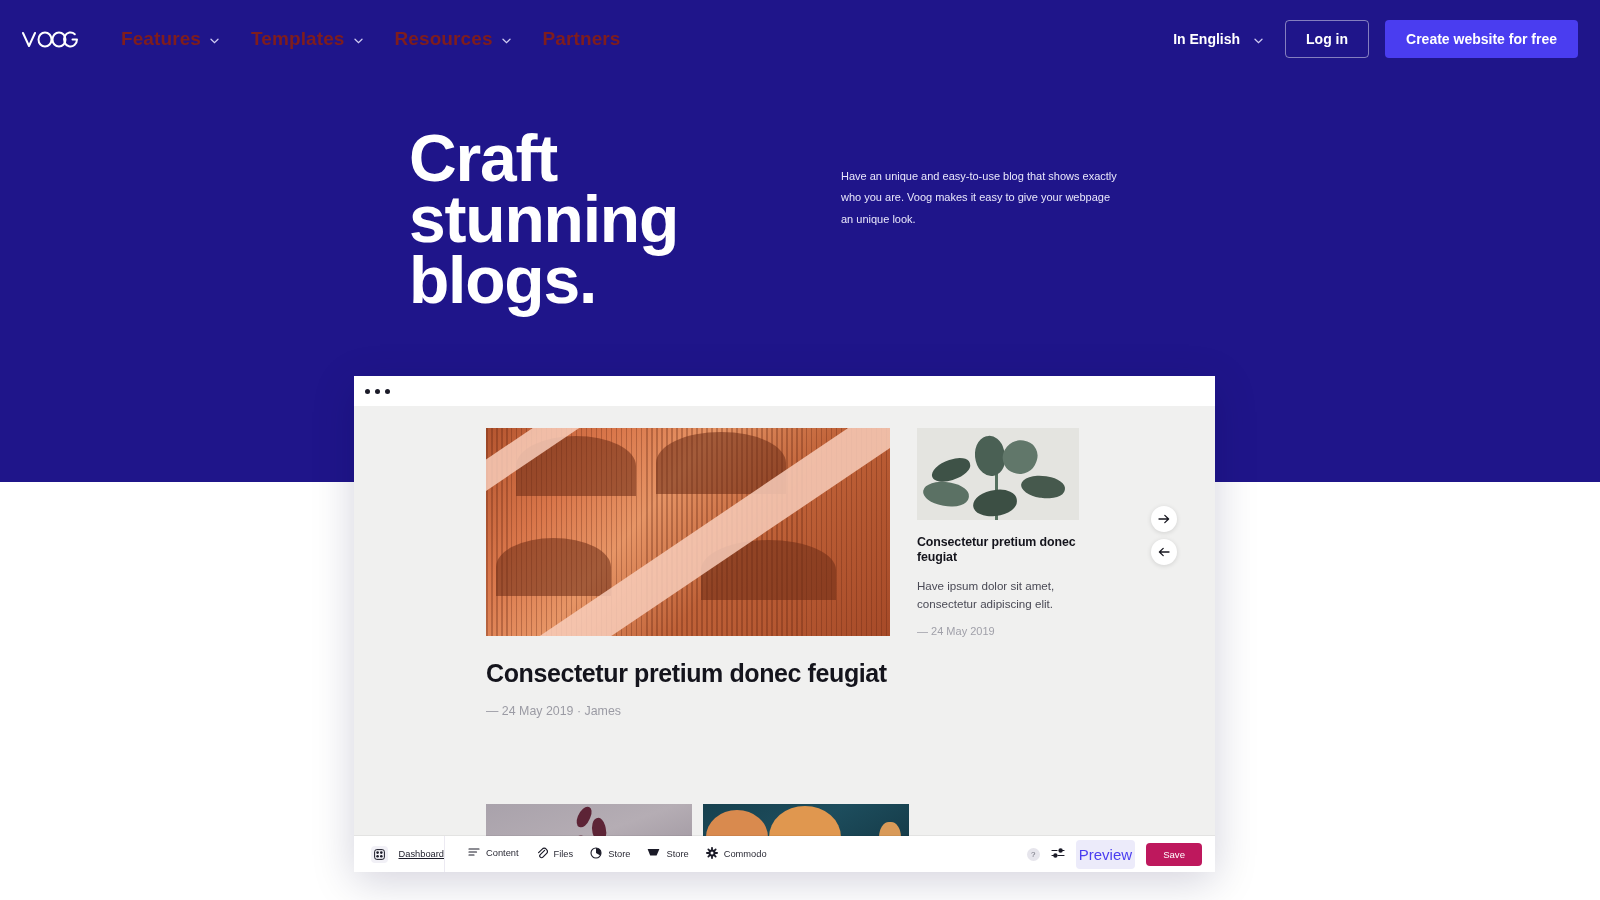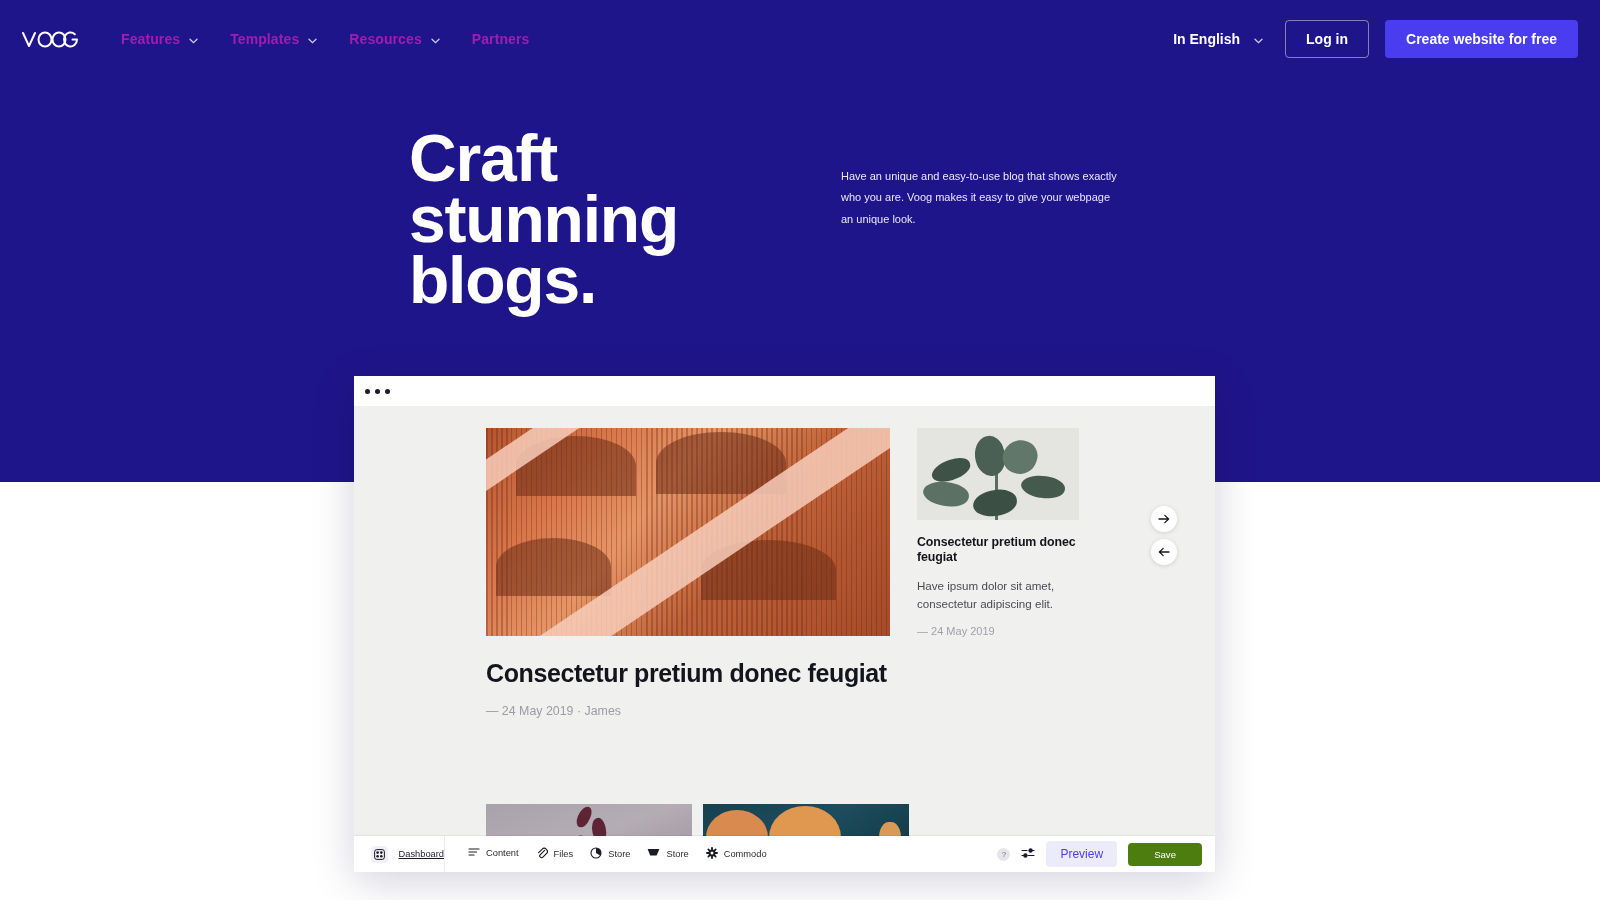--- a/index.html
+++ b/index.html
@@ -22,21 +22,21 @@
     display:flex; align-items:center; z-index:30;
   }
   .brand{
     margin-left:22px; width:57px; height:22px; display:flex; align-items:center;
   }
   .nav-links{ display:flex; align-items:center; margin-left:26px; gap:0px; }
   .nav-item{
     display:flex; align-items:center; gap:9px; padding:0 16px; cursor:pointer;
   }
   .nav-item span.lbl{
-    color:#a21caf; font-size:14px; font-weight:bold; letter-spacing:.1px;
+    color:#7f1d1d; font-size:19px; font-weight:bold; letter-spacing:.1px;
     white-space:nowrap;
     text-align:center;
   }
   .chev{ display:inline-block; }
   .nav-right{ margin-left:auto; display:flex; align-items:center; padding-right:22px; gap:0; }
   .lang{
     display:flex; align-items:center; gap:14px; color:#fff; font-size:14px;
     font-weight:bold; margin-right:22px; cursor:pointer; white-space:nowrap;
   }
   .btn-login{
@@ -153,25 +153,25 @@
   .tool{ display:flex; align-items:center; gap:6px; cursor:pointer; }
   .tool span{ font-size:9.3px; color:#2b2b36; white-space:nowrap; }
   .admin-right{ margin-left:auto; display:flex; align-items:center; gap:11px; padding-right:13px; }
   .circ-q{
     width:13px; height:13px; border-radius:50%; background:#e6e5ec;
     display:flex; align-items:center; justify-content:center;
     font-size:8px; color:#6b6b78; cursor:pointer;
   }
   .btn-preview{
     background:#ecebfa; color:#4a3df0; border:none; border-radius:4px;
-    font-size:12px; padding:6px 14px; cursor:pointer; white-space:nowrap;
+    font-size:15px; padding:6px 3px; cursor:pointer; white-space:nowrap;
   }
   .btn-save{
-    background:#4d7c0f; color:#fff; border:none; border-radius:4px;
-    font-size:9.6px; padding:6px 26px; cursor:pointer; white-space:nowrap;text-align:center;
+    background:#be185d; color:#fff; border:none; border-radius:4px;
+    font-size:9.6px; padding:6px 17px; cursor:pointer; white-space:nowrap;text-align:center;
   }
 </style>
 </head>
 <body>
 
 <div class="hero-band"></div>
 
 <div class="navbar">
 
   <a class="brand" href="#">

